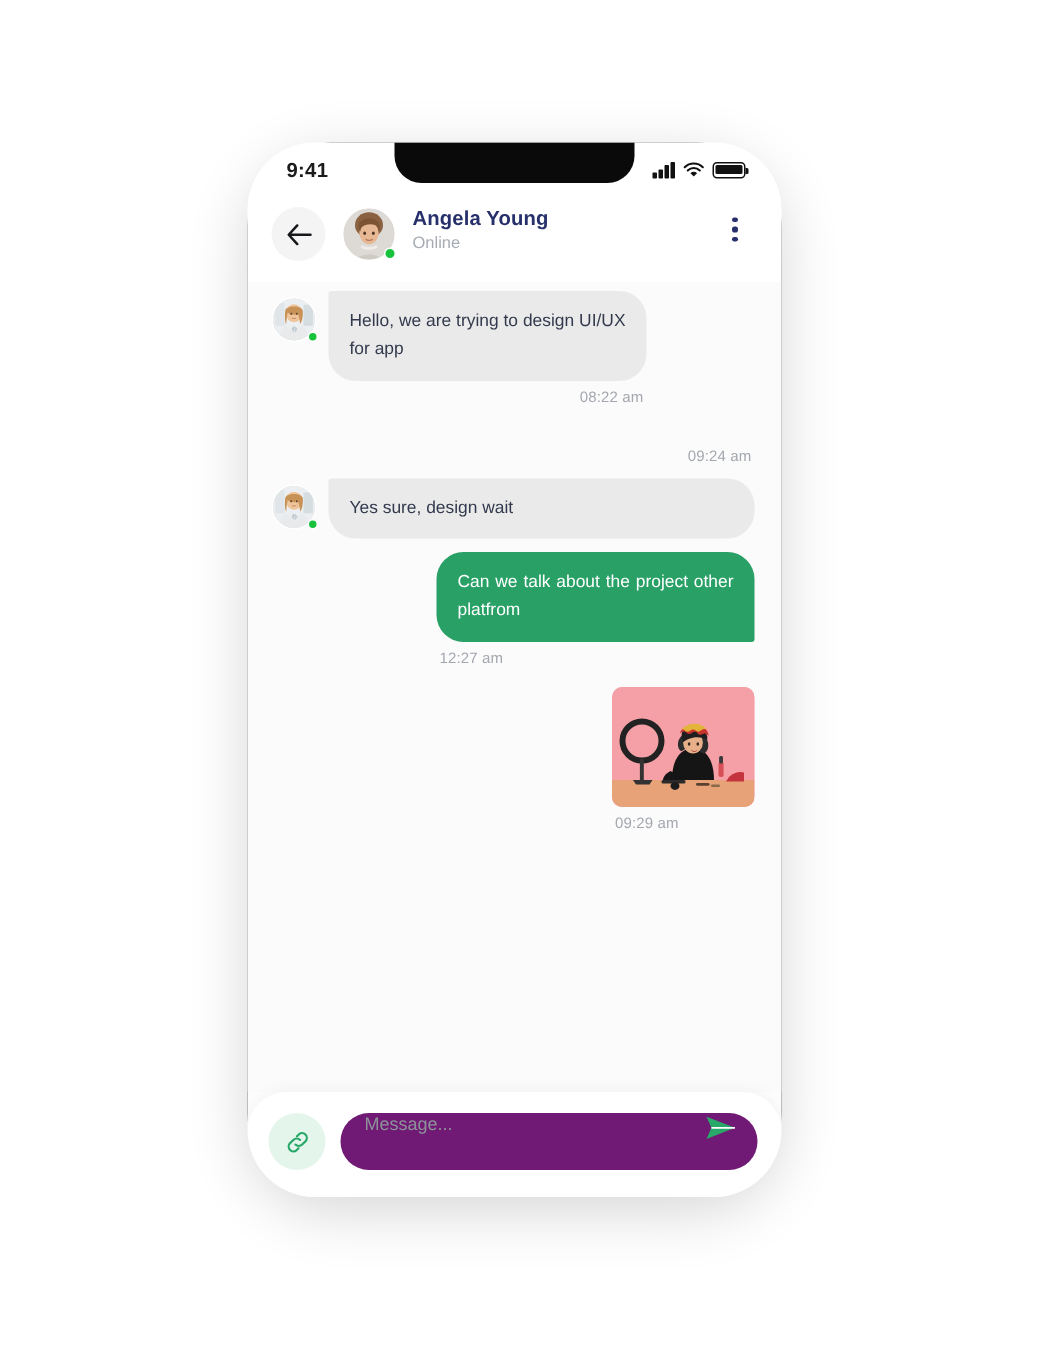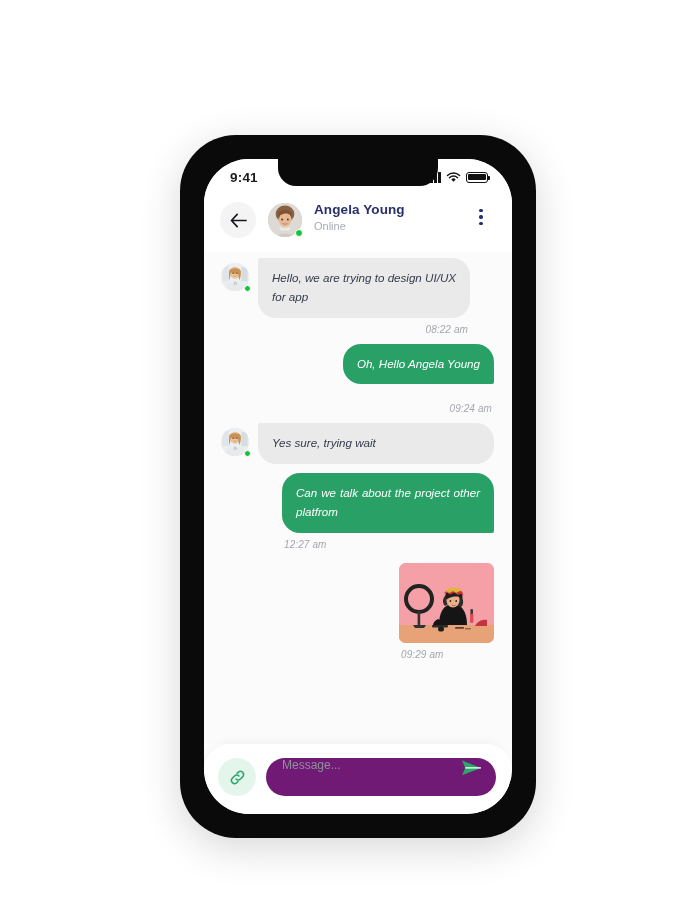--- a/index.html
+++ b/index.html
@@ -11,27 +11,26 @@
   }
   .stage {
     position: relative;
     width: 700px; height: 900px;
     display: flex; align-items: center; justify-content: center;
   }
 
   
   .phone {
     position: absolute;
-    left: 180px; top: 95px;
+    left: 165px; top: 95px;
     width: 356px; height: 703px;
     background: #0a0a0a;
     border-radius: 56px;
-    padding: 24px;
+    padding: 0;
     box-shadow: 0 10px 40px rgba(0,0,0,.16);
-    margin-top: 40px;
   }
   .screen {
     position: relative;
     width: 100%; height: 100%;
     background: #fdfdfd;
     border-radius: 45px;
     overflow: hidden;
     display: flex; flex-direction: column;
   }
   .notch {
@@ -112,21 +111,21 @@
     gap: 3.4px; cursor: pointer;
   }
   .kebab i { width: 3.4px; height: 3.4px; border-radius: 50%; background: #27306b; display: block; }
 
   
   .conversation {
     flex: 1 1 auto;
     background: #fbfbfb;
     padding: 6px 18px 10px 16px;
     overflow: hidden;
-    display: flex; flex-direction: column; font-style: italic;
+    display: flex; flex-direction: column;
   }
   .row { display: flex; align-items: flex-start; gap: 8px; }
   .row.out { justify-content: flex-end; }
   .msg-avatar { position: relative; width: 30px; height: 30px; flex: 0 0 30px; margin-top: 4px; }
   .msg-avatar .avatar { width: 30px; height: 30px; }
   .msg-avatar .dot-online { width: 7px; height: 7px; right: -1px; bottom: 0px; }
 
   .bubble {
     font-size: 11.6px;
     line-height: 1.62;
@@ -284,23 +283,20 @@
             <span class="dot-online"></span>
           </div>
           <div>
             <div class="bubble in justify wide">Hello, we are trying to design UI/UX for app</div>
             <div class="stamp right">08:22 am</div>
           </div>
         </div>
 
         <div class="gap-s"></div>
 
-        <div class="row out">
-          <div class="bubble out">Oh, Hello Angela Young</div>
-        </div>
 
         <div class="gap-m"></div>
 
         <div class="row out">
           <div>
             <div class="stamp left">09:24 am</div>
           </div>
         </div>
 
         <div class="gap-s"></div>
@@ -317,21 +313,21 @@
                 <ellipse cx="17.3" cy="14.6" rx=".9" ry="1.1" fill="#5b4430"></ellipse>
                 <ellipse cx="22.7" cy="14.6" rx=".9" ry="1.1" fill="#5b4430"></ellipse>
                 <path d="M18.2 18.6c1.2.8 2.4.8 3.6 0" stroke="#c08a62" stroke-width=".9" fill="none" stroke-linecap="round"></path>
                 <path d="M13 26c2 5 12 5 14 0 4 1.6 6.4 5.4 6.8 14H6.2C6.6 31.4 9 27.6 13 26z" fill="#e8eaec"></path>
                 <path d="M19 26.6h2l-1 6-2.4-3.6zM21 26.6l2.4 2.4-2.4 3.6z" fill="#c3ccd2"></path>
               </svg>
             </div>
             <span class="dot-online"></span>
           </div>
           <div style="flex:1 1 auto;">
-            <div class="bubble in" style="max-width:none;width:100%;">Yes sure, trying wait</div>
+            <div class="bubble in" style="max-width:none;width:100%;">Yes sure, design wait</div>
           </div>
         </div>
 
         <div class="gap-s"></div>
 
         <div class="row out">
           <div>
             <div class="bubble out justify wide">Can we talk about the project other platfrom</div>
             <div class="stamp left">12:27 am</div>
           </div>

